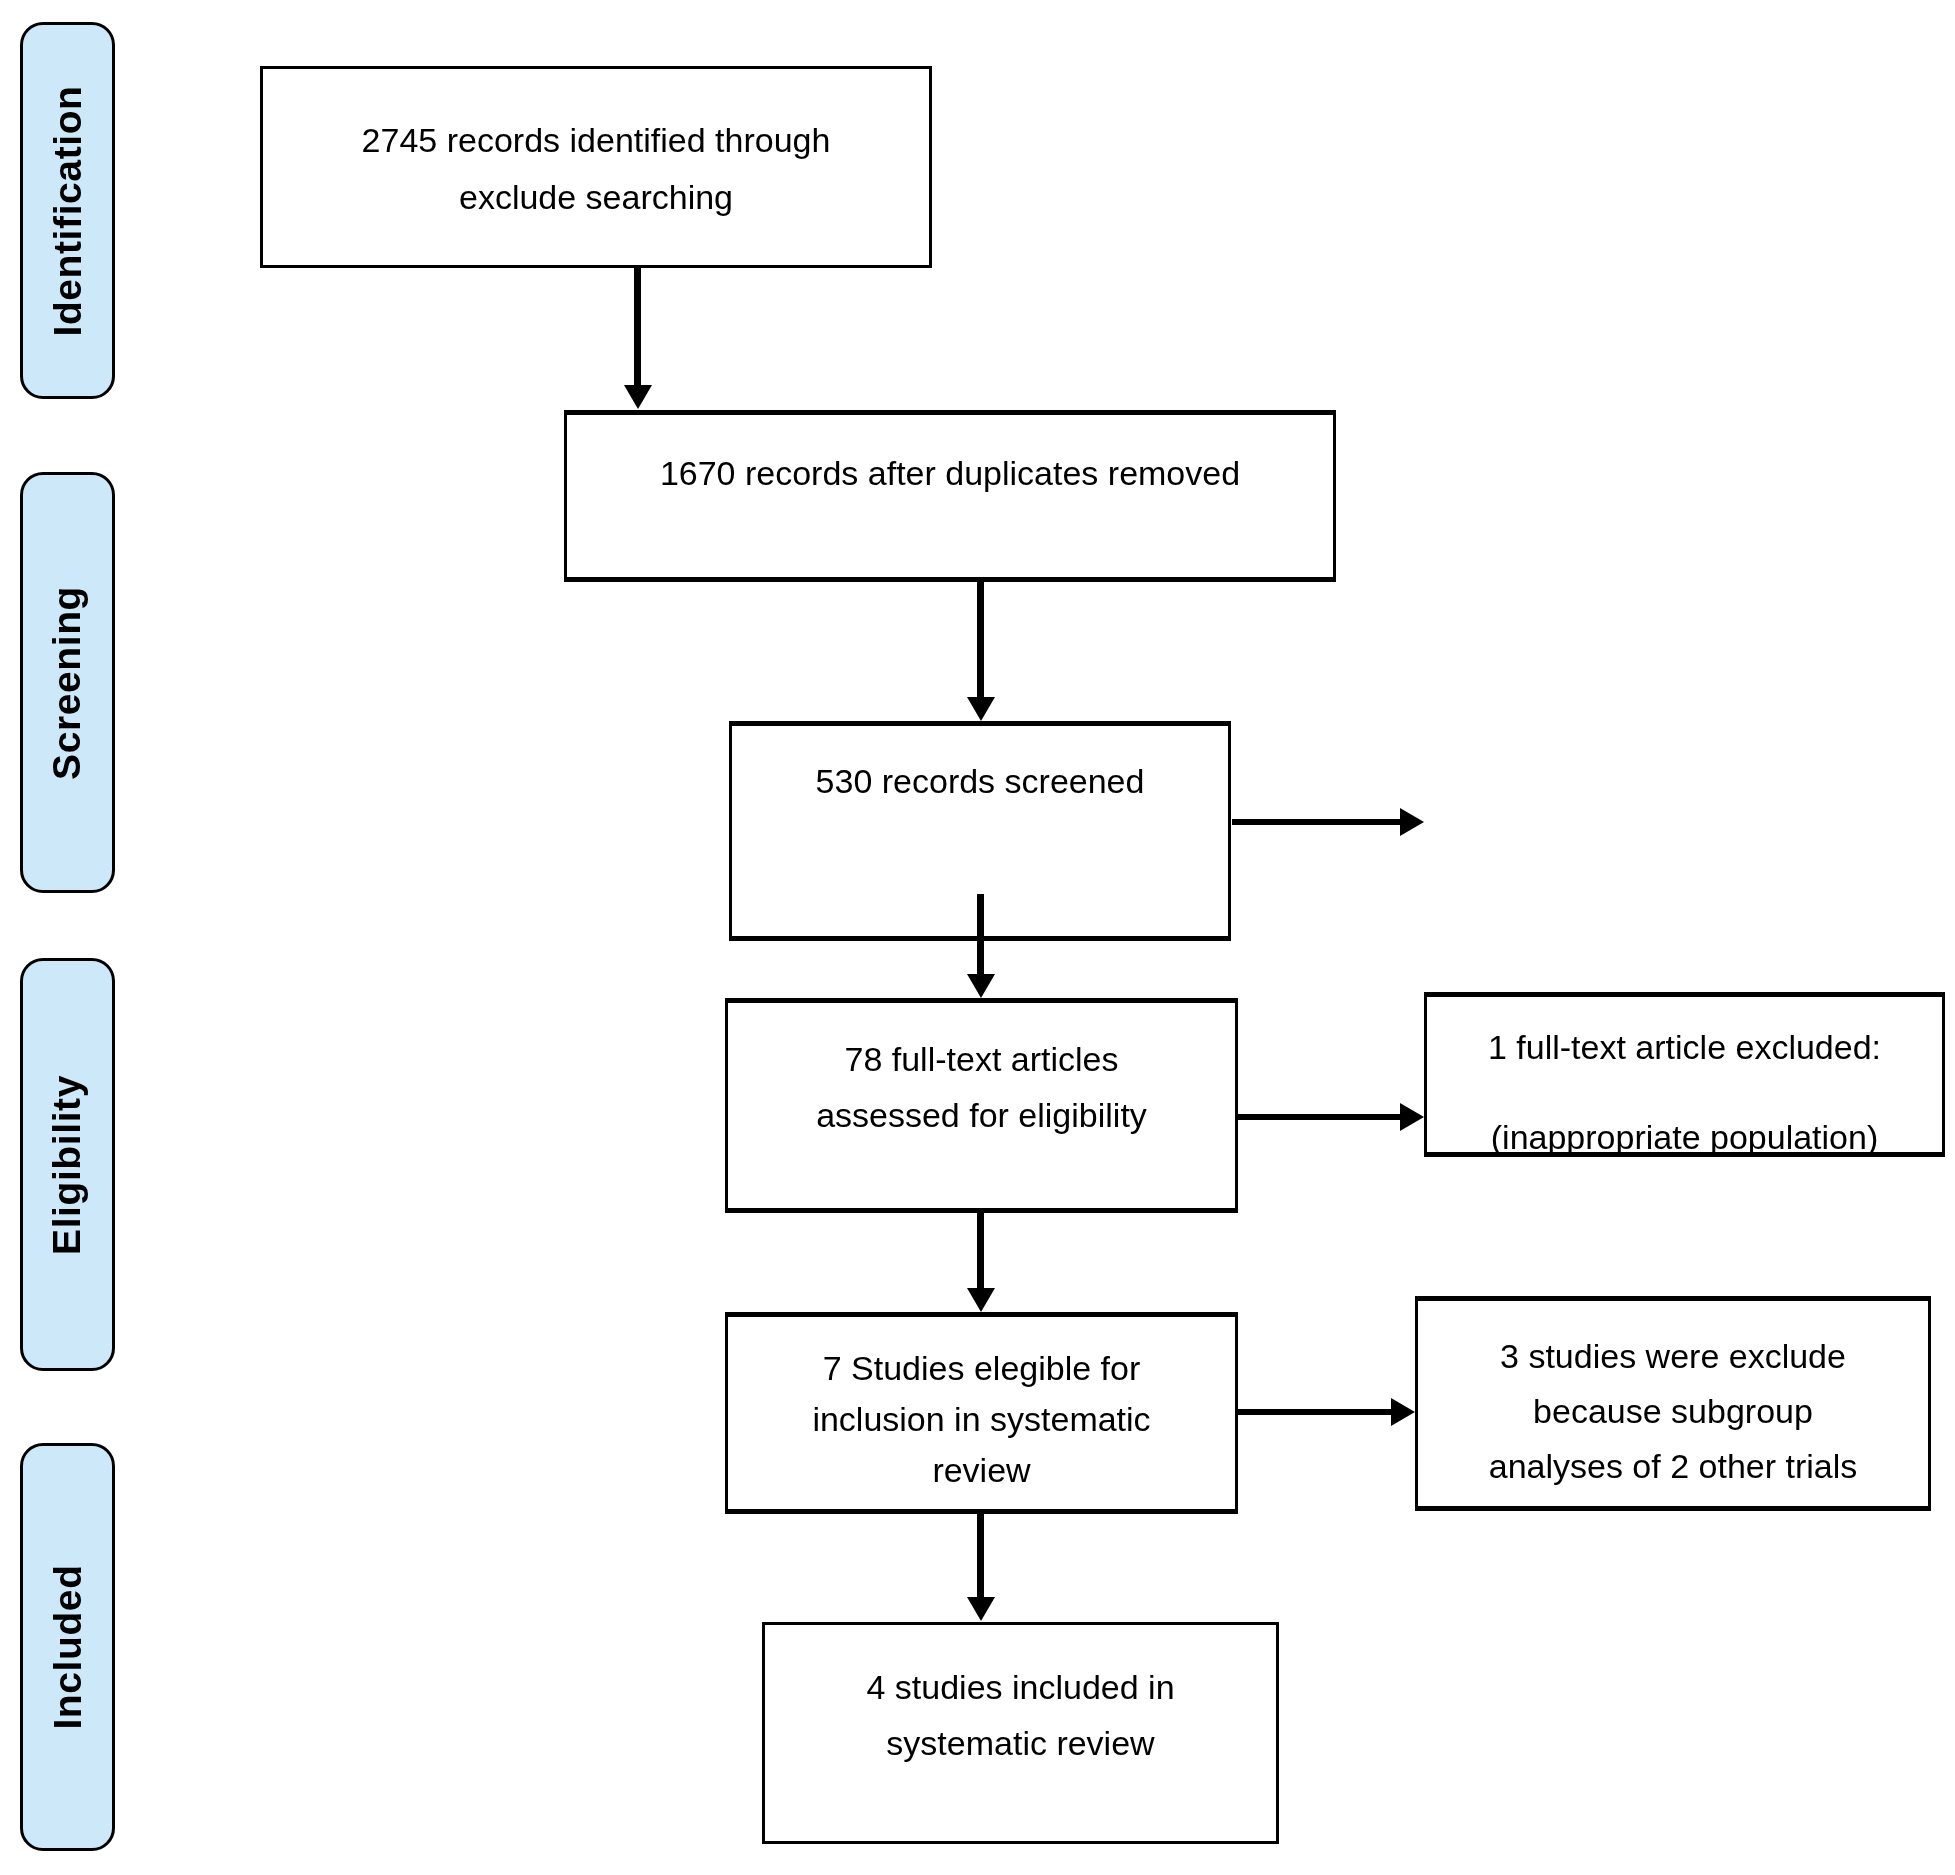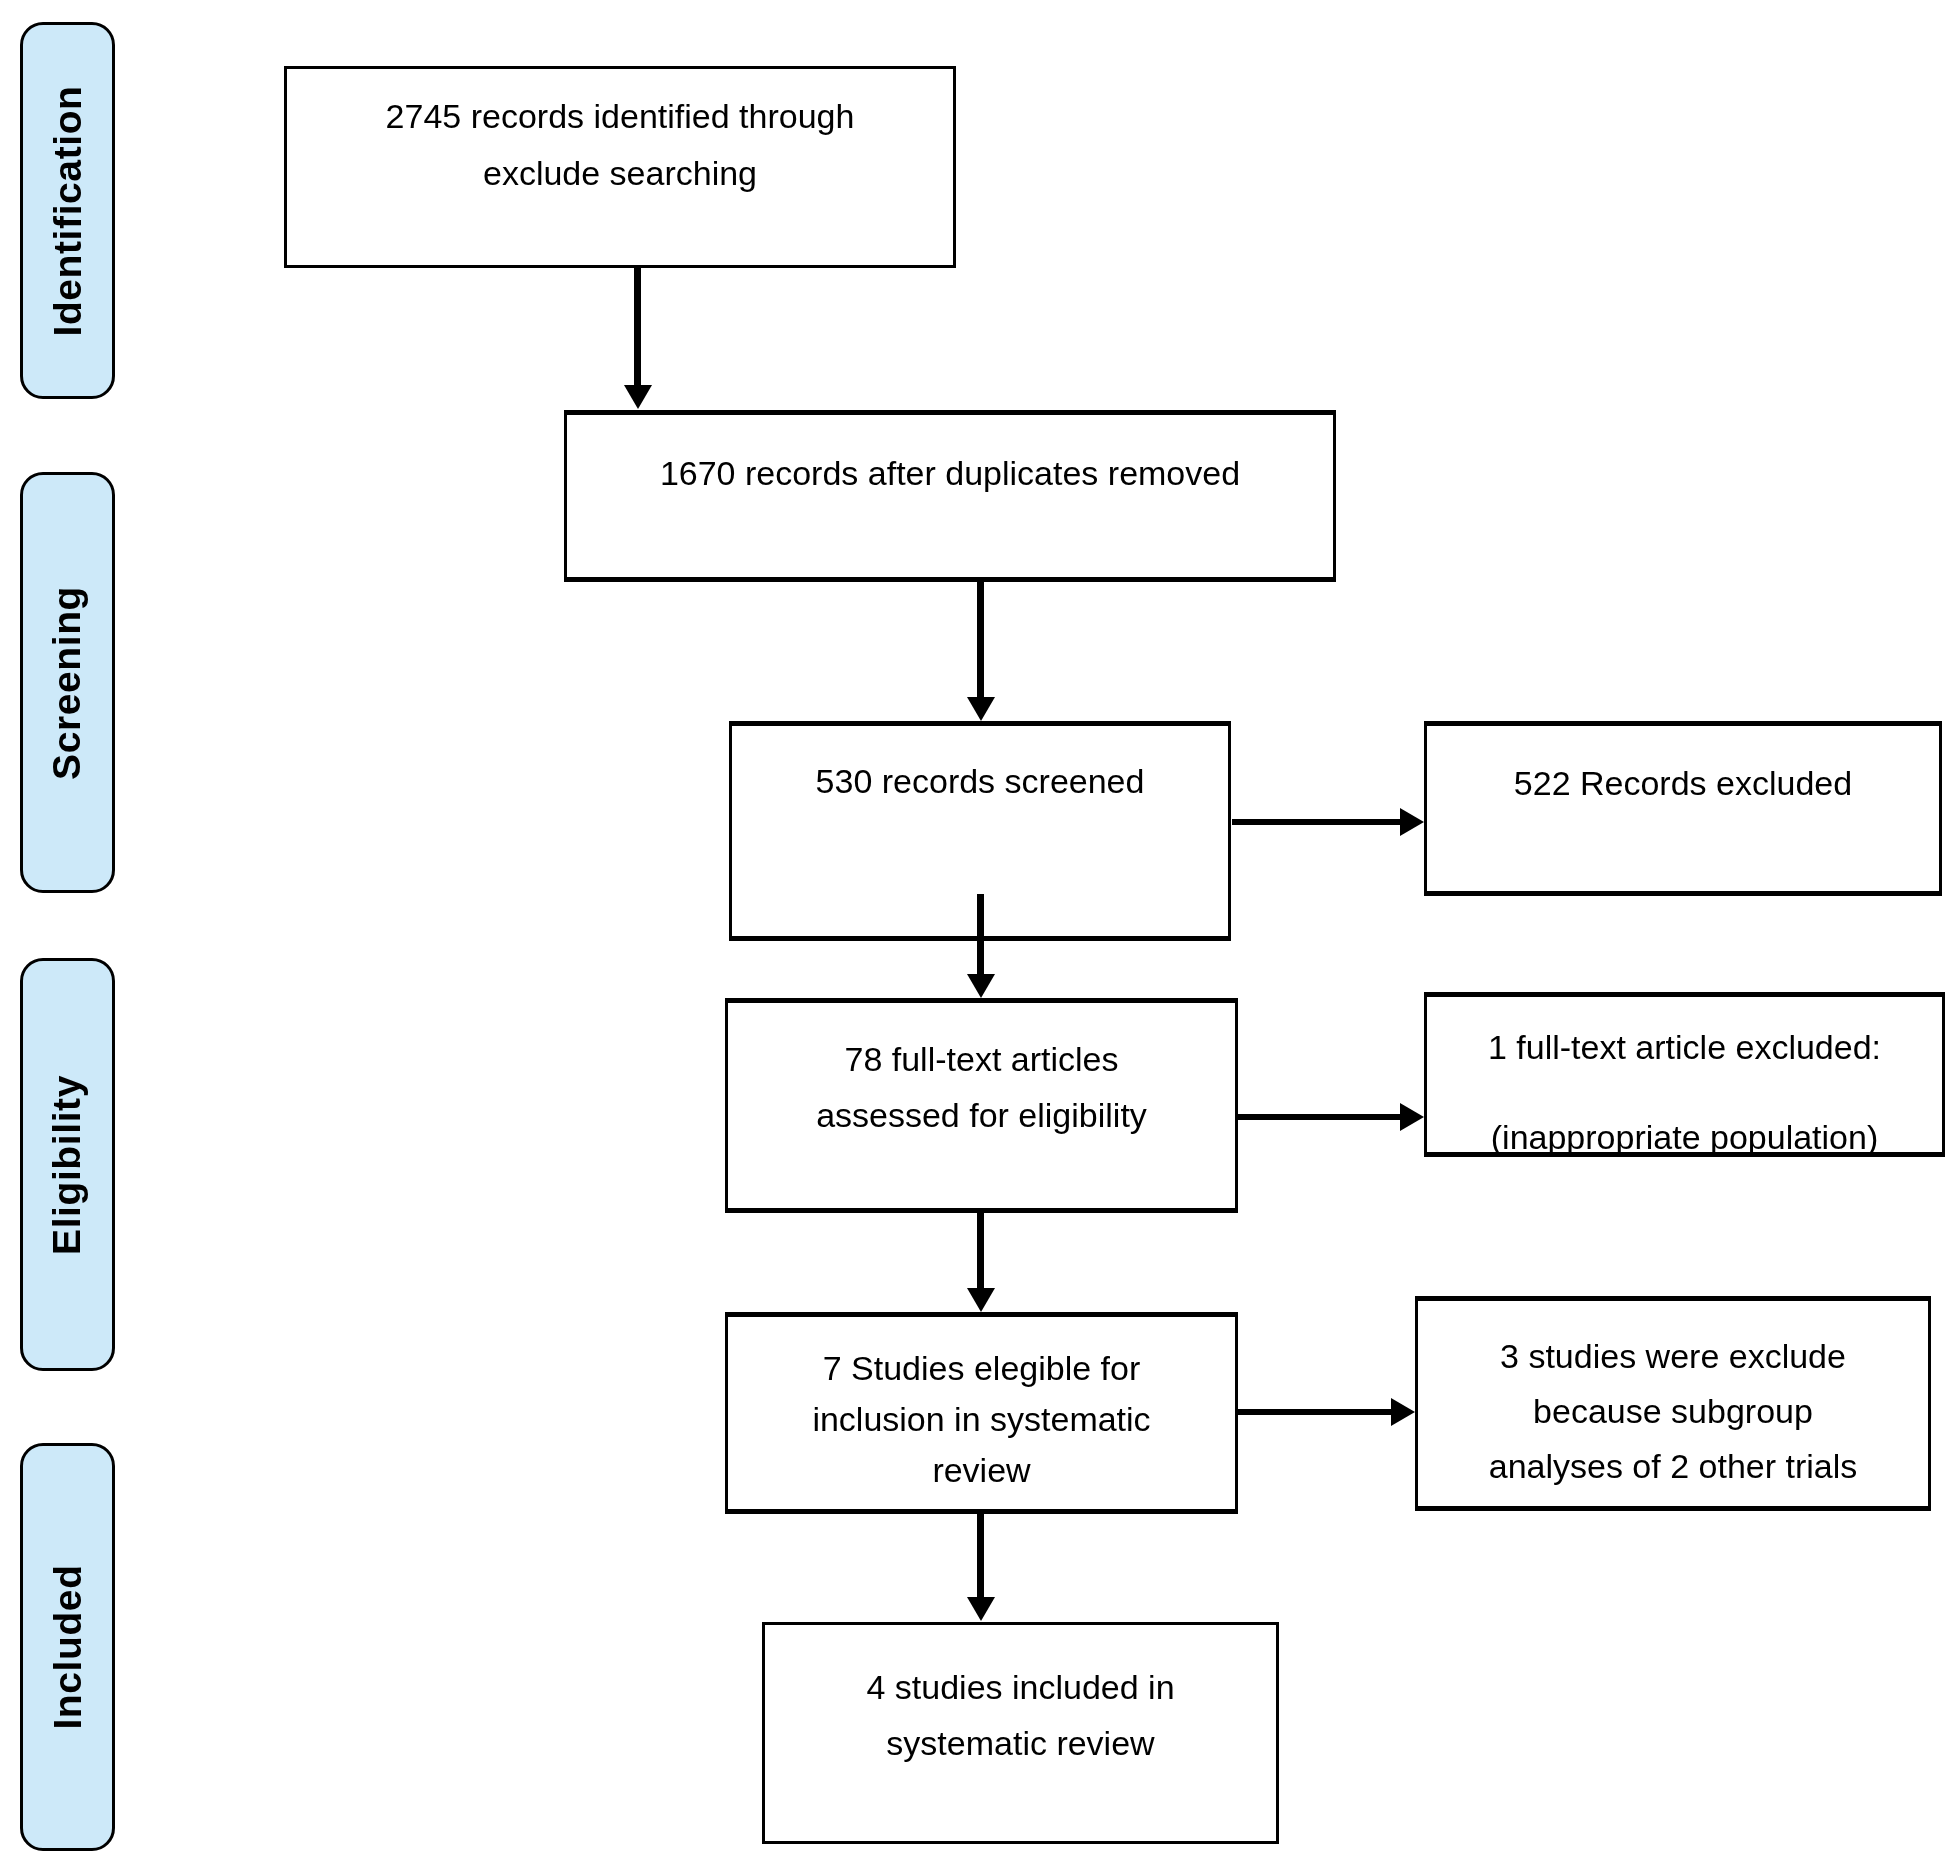--- a/index.html
+++ b/index.html
@@ -69,36 +69,33 @@
   <div class="stage" style="top:472px;height:421px;">
     <span class="stage-text">Screening</span>
   </div>
   <div class="stage" style="top:958px;height:413px;">
     <span class="stage-text">Eligibility</span>
   </div>
   <div class="stage" style="top:1443px;height:408px;">
     <span class="stage-text">Included</span>
   </div>
 
-  <div class="node lh94" style="left:260px;top:66px;width:672px;height:202px;padding-top:19px;margin-left:24px;">
+  <div class="node lh94" style="left:260px;top:66px;width:672px;height:202px;padding-top:43px;">
     <div class="line">2745 records identified through</div>
     <div class="line">exclude searching</div>
   </div>
 
   <div class="node mid" style="left:564px;top:410px;width:772px;height:172px;padding-top:30px;">
     <div class="line">1670 records after duplicates removed</div>
   </div>
 
   <div class="node mid" style="left:729px;top:721px;width:502px;height:220px;padding-top:27px;">
     <div class="line">530 records screened</div>
   </div>
 
-  <div class="node mid" style="left:1424px;top:721px;width:518px;height:175px;padding-top:29px;">
-    <div class="line">522 Records excluded</div>
-  </div>
 
   <div class="node mid" style="left:725px;top:998px;width:513px;height:215px;padding-top:27.5px;">
     <div class="line">78 full-text articles</div>
     <div class="line">assessed for eligibility</div>
   </div>
 
   <div class="node mid" style="left:1424px;top:992px;width:521px;height:165px;padding-top:22px;">
     <div class="line">1 full-text article excluded:</div>
     <div class="line" style="margin-top:34px;">(inappropriate population)</div>
   </div>

